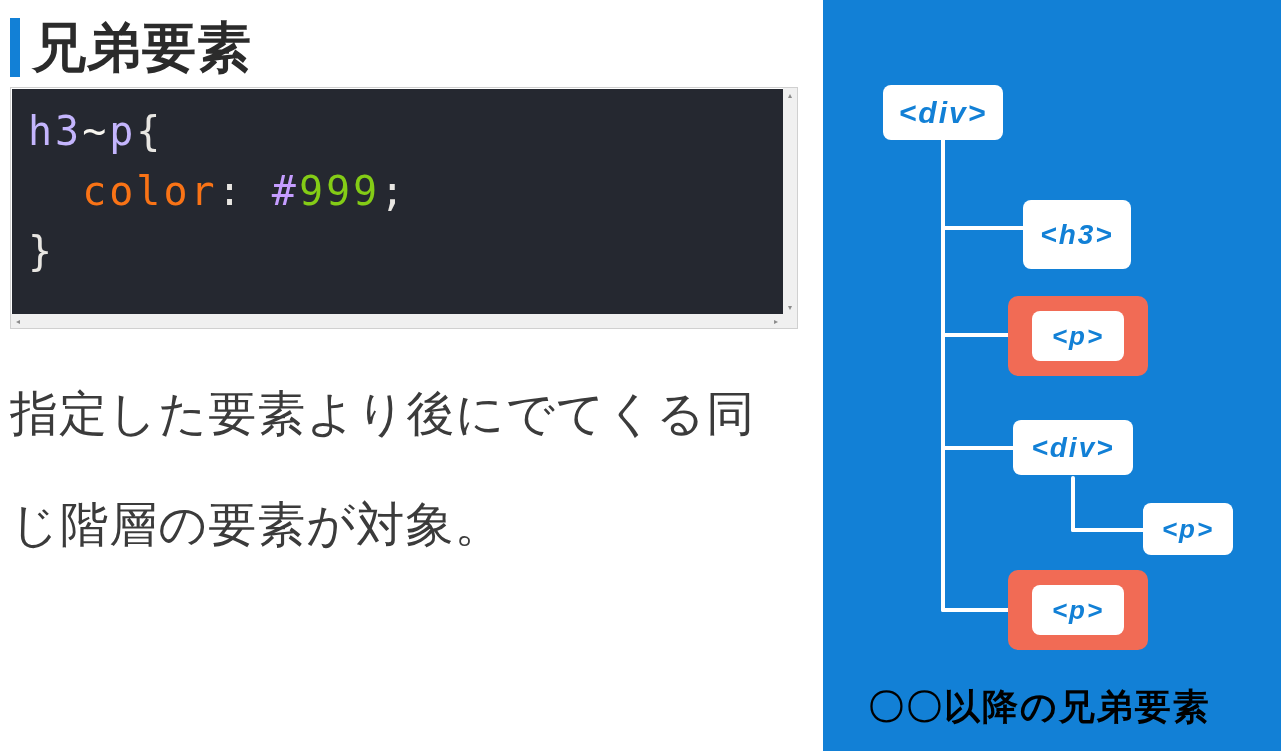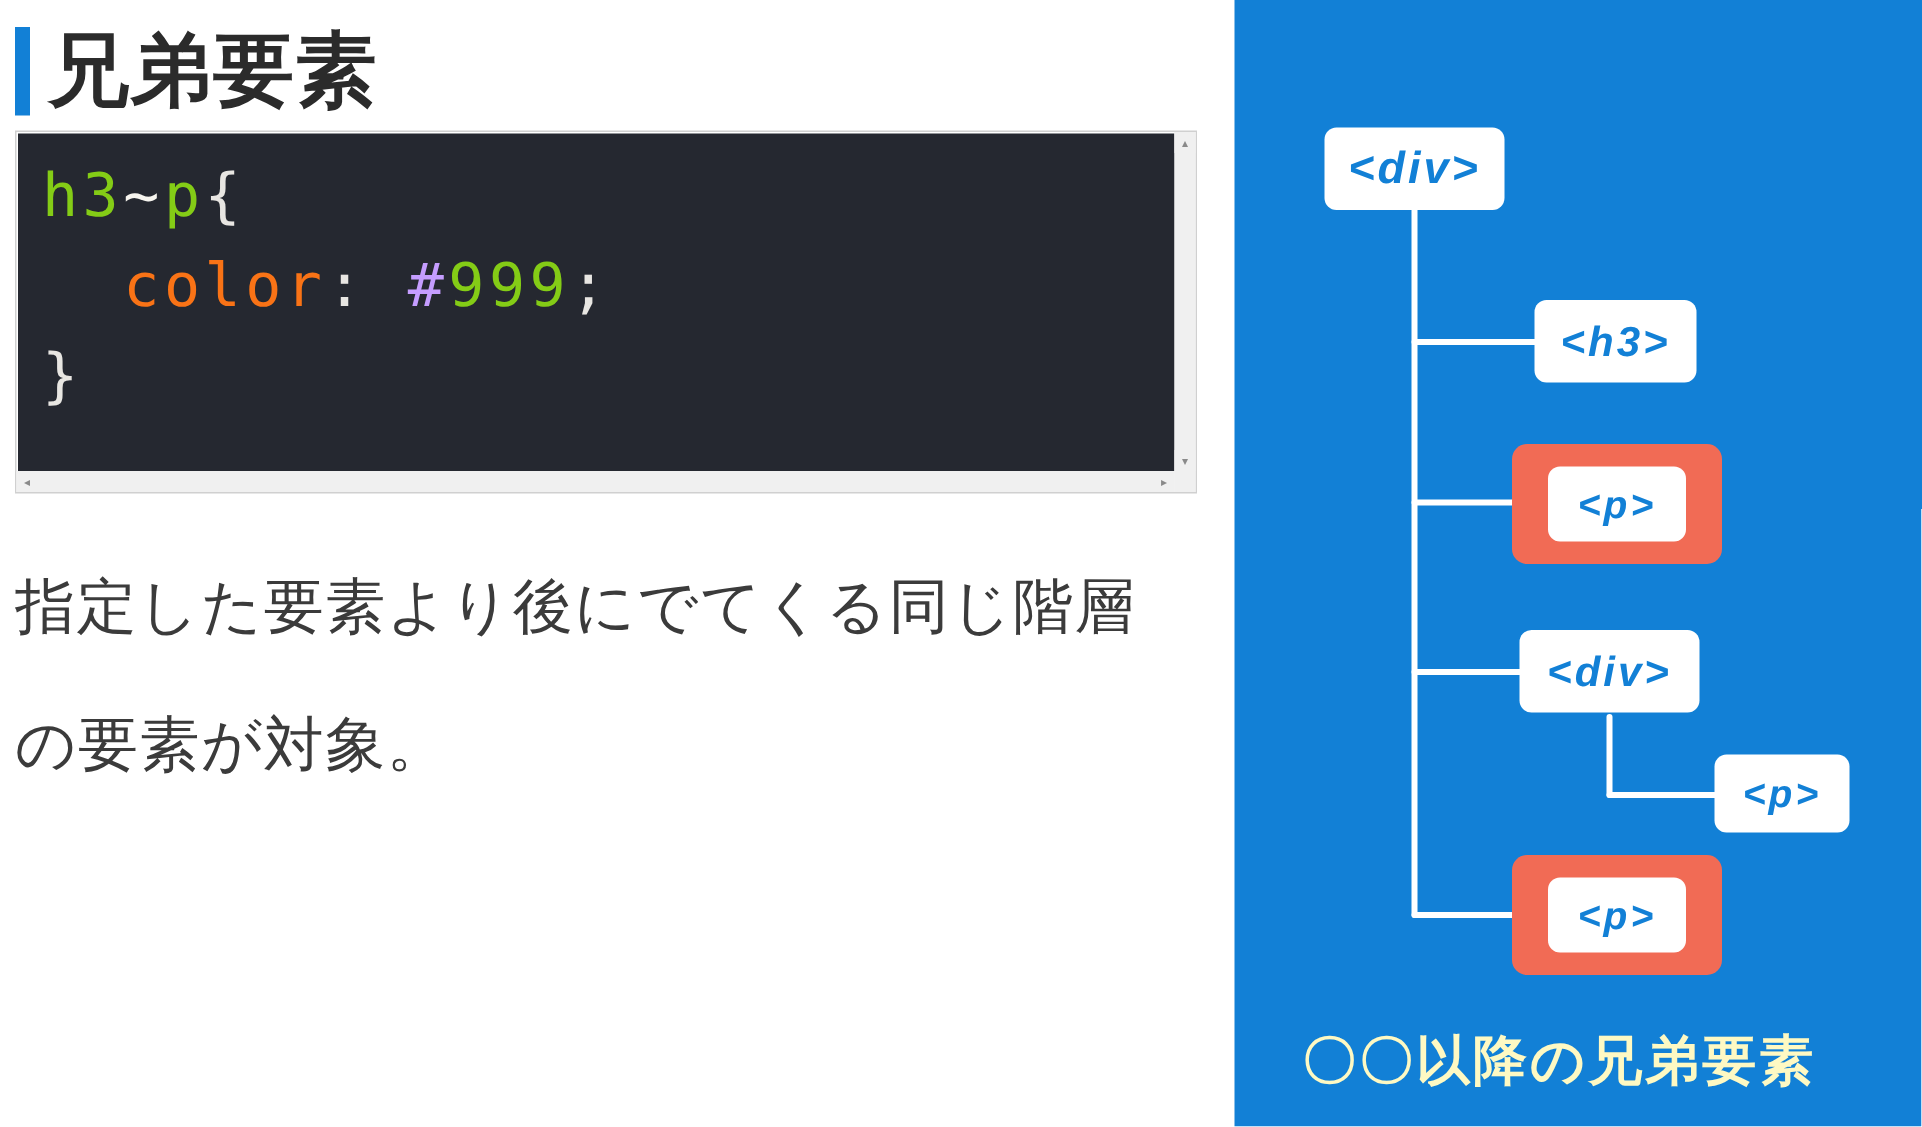--- a/index.html
+++ b/index.html
@@ -38,21 +38,21 @@
       background: #252830;
       color: #e7e7e7;
       font-family: "Menlo","Consolas",monospace;
       font-size: 40px;
       line-height: 1.5;
       padding: 12px 16px 8px 16px;
       letter-spacing: 3px;
       white-space: pre;
       overflow: hidden;
     }
-    .tok-sel   { color: #84cc16; }
+    .tok-sel   { color: #c4b5fd; }
     .tok-tilde { color: #f7f5ef; }
     .tok-brace { color: #e8e6e2; }
     .tok-prop  { color: #f97316; }
     .tok-colon { color: #e8e6e2; }
     .tok-hash  { color: #c59dff; }
     .tok-val   { color: #84cc16; }
     .tok-semi  { color: #e8e6e2; }
 
     
     .sb-v {
@@ -74,21 +74,21 @@
     .sb-h .arrow-left,.sb-h .arrow-right{
       position:absolute;top:0;width:14px;height:14px;
       display:flex;align-items:center;justify-content:center;
       font-size:8px;color:#8a8a8a;background:#f0f0f0;
     }
     .sb-h .arrow-left{left:0}.sb-h .arrow-right{right:0}
     .sb-corner{position:absolute;right:0;bottom:0;width:14px;height:14px;background:#f0f0f0}
 
     .desc {
       margin-top: 30px;
-      font-size: 40px;
+      font-size: 48px;
       color: #3b3b3b;
       line-height: 2.3;
       letter-spacing: 1px;
     }
 
     
     .right {
       position: absolute;
       right: 0;
       top: 0;
@@ -113,21 +113,21 @@
     .hlwrap {
       position:absolute;
       background:#f16b55;
       border-radius:10px;
       display:flex;align-items:center;justify-content:center;
     }
     .hlwrap .node { position:static; }
 
     .caption {
       position:absolute;
-      color:#fef9c3;
+      color:#000000;
       font-weight:700;
       letter-spacing:2px;
     }
   </style>
 </head>
 <body>
 
 <div class="left">
   <h2 class="heading">兄弟要素</h2>
 
@@ -165,21 +165,21 @@
       <line x1="250" y1="478" x2="250" y2="530"></line>
 
       <line x1="250" y1="530" x2="320" y2="530"></line>
 
       <line x1="120" y1="610" x2="185" y2="610"></line>
     </g>
   </svg>
 
   <div class="node" style="left:60px;top:85px;width:120px;height:55px;font-size:30px;">&lt;div&gt;</div>
 
-  <div class="node" style="left:200px;top:200px;width:108px;height:55px;font-size:28px;">&lt;h3&gt;</div>
+  <div class="node" style="left:200px;top:200px;width:108px;height:69px;font-size:28px;">&lt;h3&gt;</div>
 
   <div class="hlwrap" style="left:185px;top:296px;width:140px;height:80px;">
     <div class="node" style="width:92px;height:50px;font-size:26px;">&lt;p&gt;</div>
   </div>
 
   <div class="node" style="left:190px;top:420px;width:120px;height:55px;font-size:28px;">&lt;div&gt;</div>
 
   <div class="node" style="left:320px;top:503px;width:90px;height:52px;font-size:26px;">&lt;p&gt;</div>
 
   <div class="hlwrap" style="left:185px;top:570px;width:140px;height:80px;">

